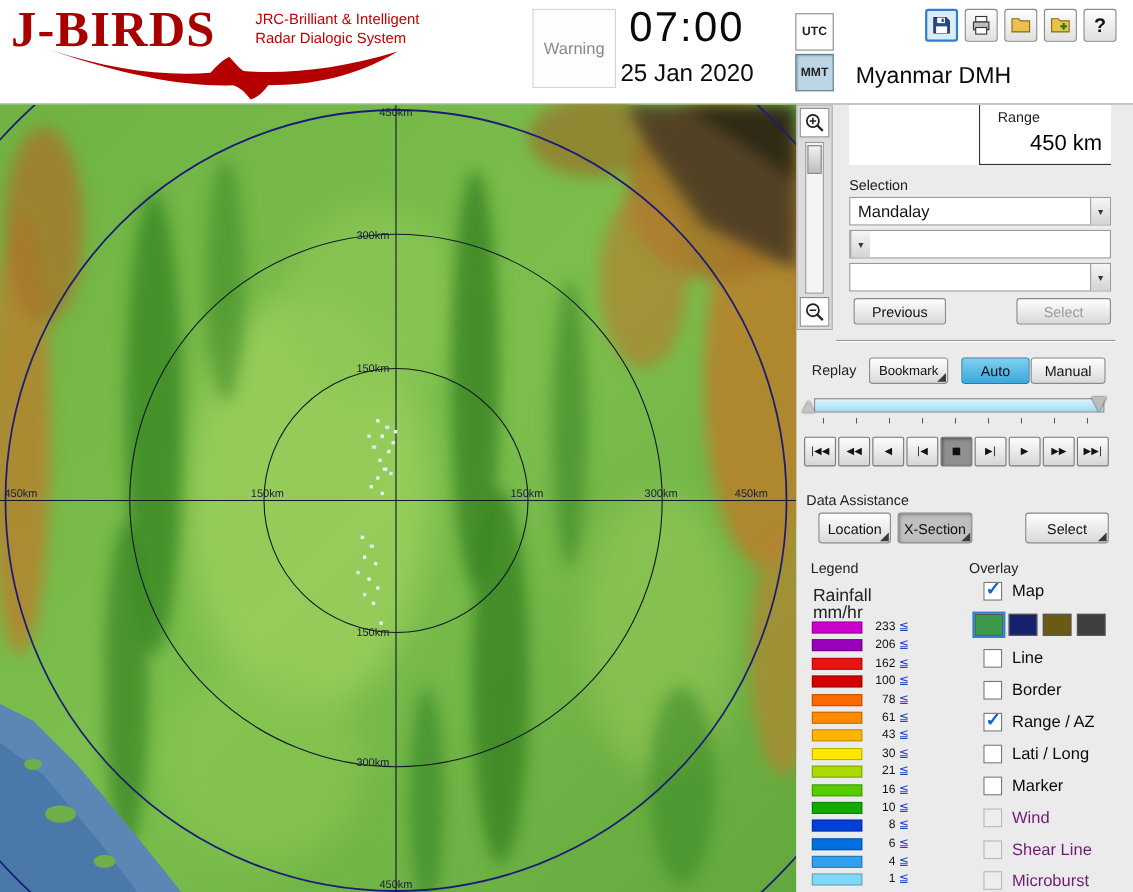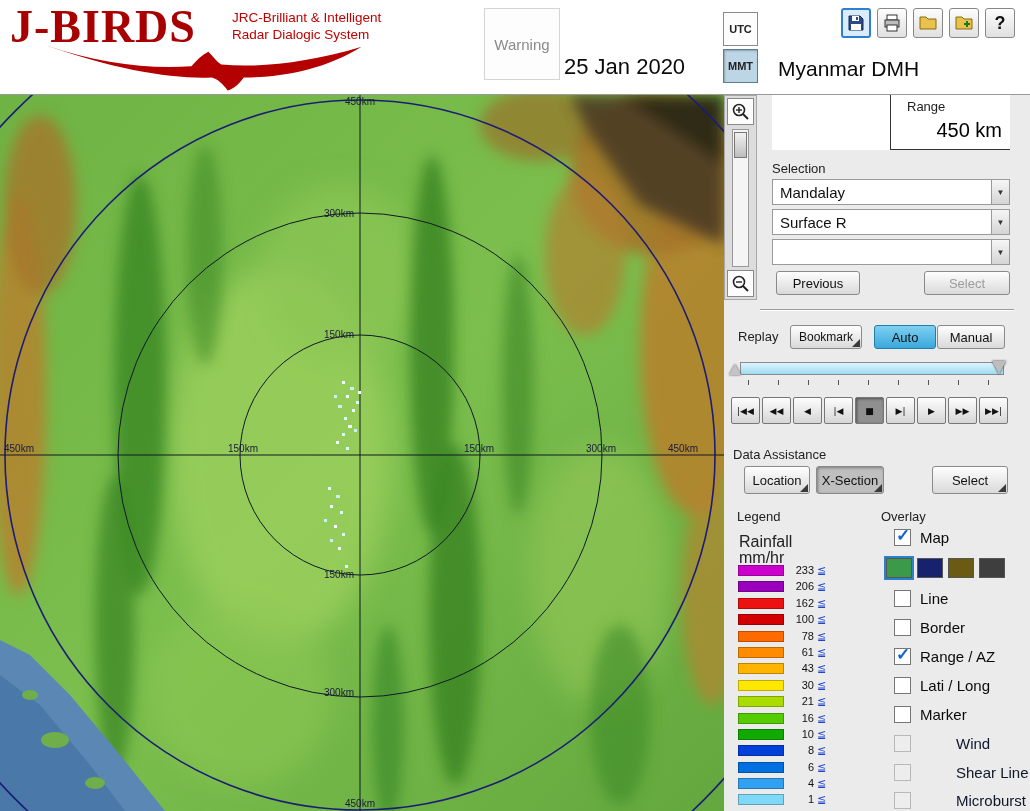--- a/index.html
+++ b/index.html
@@ -78,21 +78,21 @@
   .lv { width:24px; text-align:right; margin-left:6px; margin-right:3px; font-size:11px; line-height:11px; color:#111; }
   .lop { font-size:11px; line-height:11px; color:#2244cc; }
 
   
   .ov-row { position:absolute; left:168px; height:22px; cursor:pointer; }
   .cb { position:absolute; left:2px; top:0; width:17px; height:17px; background:#fff; border:1px solid #777; }
   .mark { display:none; position:absolute; left:1px; top:-5px; font-size:17px; font-weight:bold; color:#1066cc; }
   .cb.checked .mark { display:block; }
   .ov-lbl { position:absolute; left:28px; top:0px; font-size:15px; color:#0a0a0a; white-space:nowrap; }
   .ov-row.dis .cb { background:#ededed; border-color:#b8b8b8; }
-  .ov-row.dis .ov-lbl { color:#0f172a;margin-left:36px; }
+  .ov-row.dis .ov-lbl { color:#701a75; }
   .ov-swatches { position:absolute; left:162px; top:463px; display:flex; gap:5px; }
   .msw { width:26px; height:20px; display:inline-block; border:1px solid #555; cursor:pointer; }
   .msw.selected { outline:2px solid #2f7fd0; }
 </style>
 </head>
 <body>
 
 <div class="stage">
 
   <header class="topbar">
@@ -101,20 +101,21 @@
       <div>JRC-Brilliant &amp; Intelligent</div>
       <div>Radar  Dialogic  System</div>
     </div>
     <svg class="eagle" width="395" height="50" viewBox="0 0 400 62">
       <path d="M4 4 C 70 26, 130 34, 185 30 C 192 22, 198 16, 206 12 C 212 18, 216 24, 222 28 C 270 32, 330 26, 396 6 C 350 34, 300 44, 250 44 C 244 52, 238 58, 230 60 C 224 52, 218 46, 210 44 C 160 46, 90 34, 4 4 Z" fill="#b40000"></path>
     </svg>
 
     <div class="warning-box">
       <span>Warning</span>
     </div>
+    <div class="clock-time">07:00</div>
     <div class="clock-date">25 Jan 2020</div>
     <div class="tz utc">UTC</div>
     <div class="tz mmt selected">MMT</div>
 
     <div class="hicon selected" style="left:841px">
       <svg width="20" height="20" viewBox="0 0 20 20">
           <path d="M3 3h11l3 3v11H3z" fill="#2a4a8a" stroke="#1a2a5a"></path>
           <rect x="6" y="3" width="7" height="5" fill="#fff"></rect>
           <rect x="10" y="4" width="2" height="3" fill="#2a4a8a"></rect>
           <rect x="5" y="11" width="10" height="6" fill="#fff"></rect>
@@ -278,21 +279,20 @@
 
     <div class="sec-label" style="left:48px; top:66px">Selection</div>
 
     <div class="dd" style="top:84px">
       <span class="val">Mandalay</span>
       <span class="arrow-btn">
           <span class="arr">▼</span>
         </span>
     </div>
     <div class="dd" style="top:114px">
-      <span class="val">Surface R</span>
       <span class="arrow-btn">
           <span class="arr">▼</span>
         </span>
     </div>
     <div class="dd" style="top:144px">
       <span class="val"></span>
       <span class="arrow-btn">
           <span class="arr">▼</span>
         </span>
     </div>

